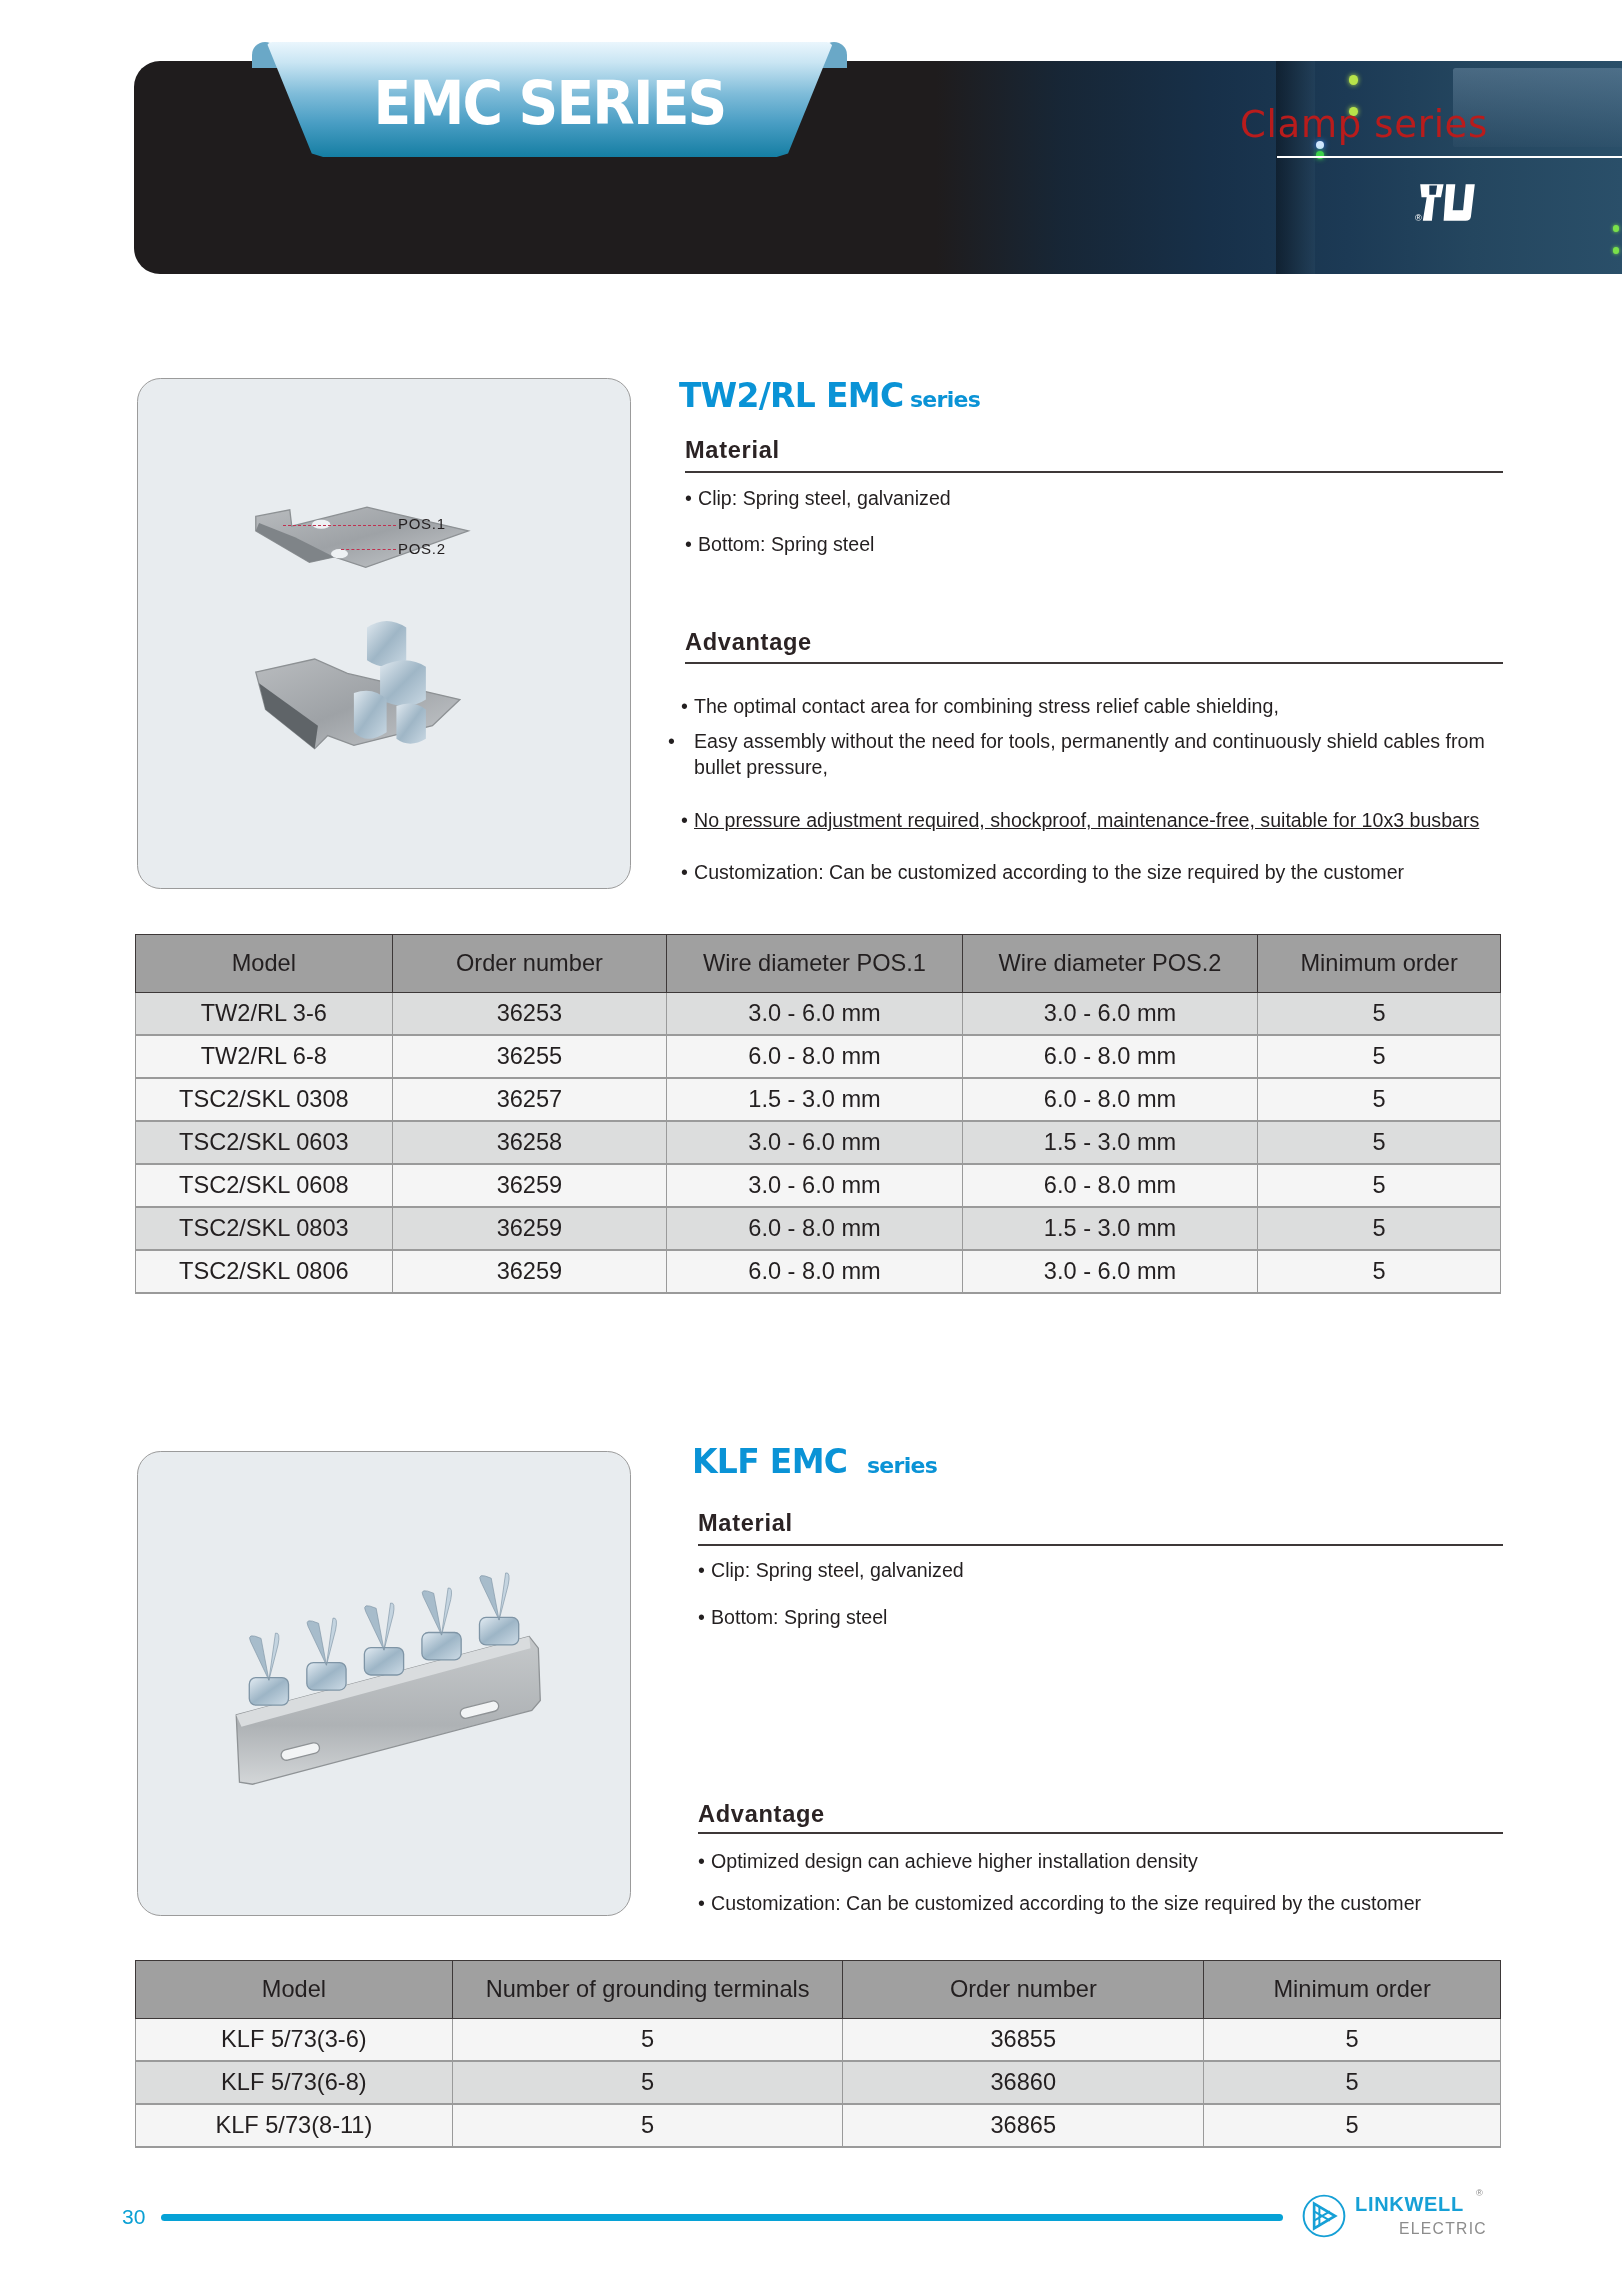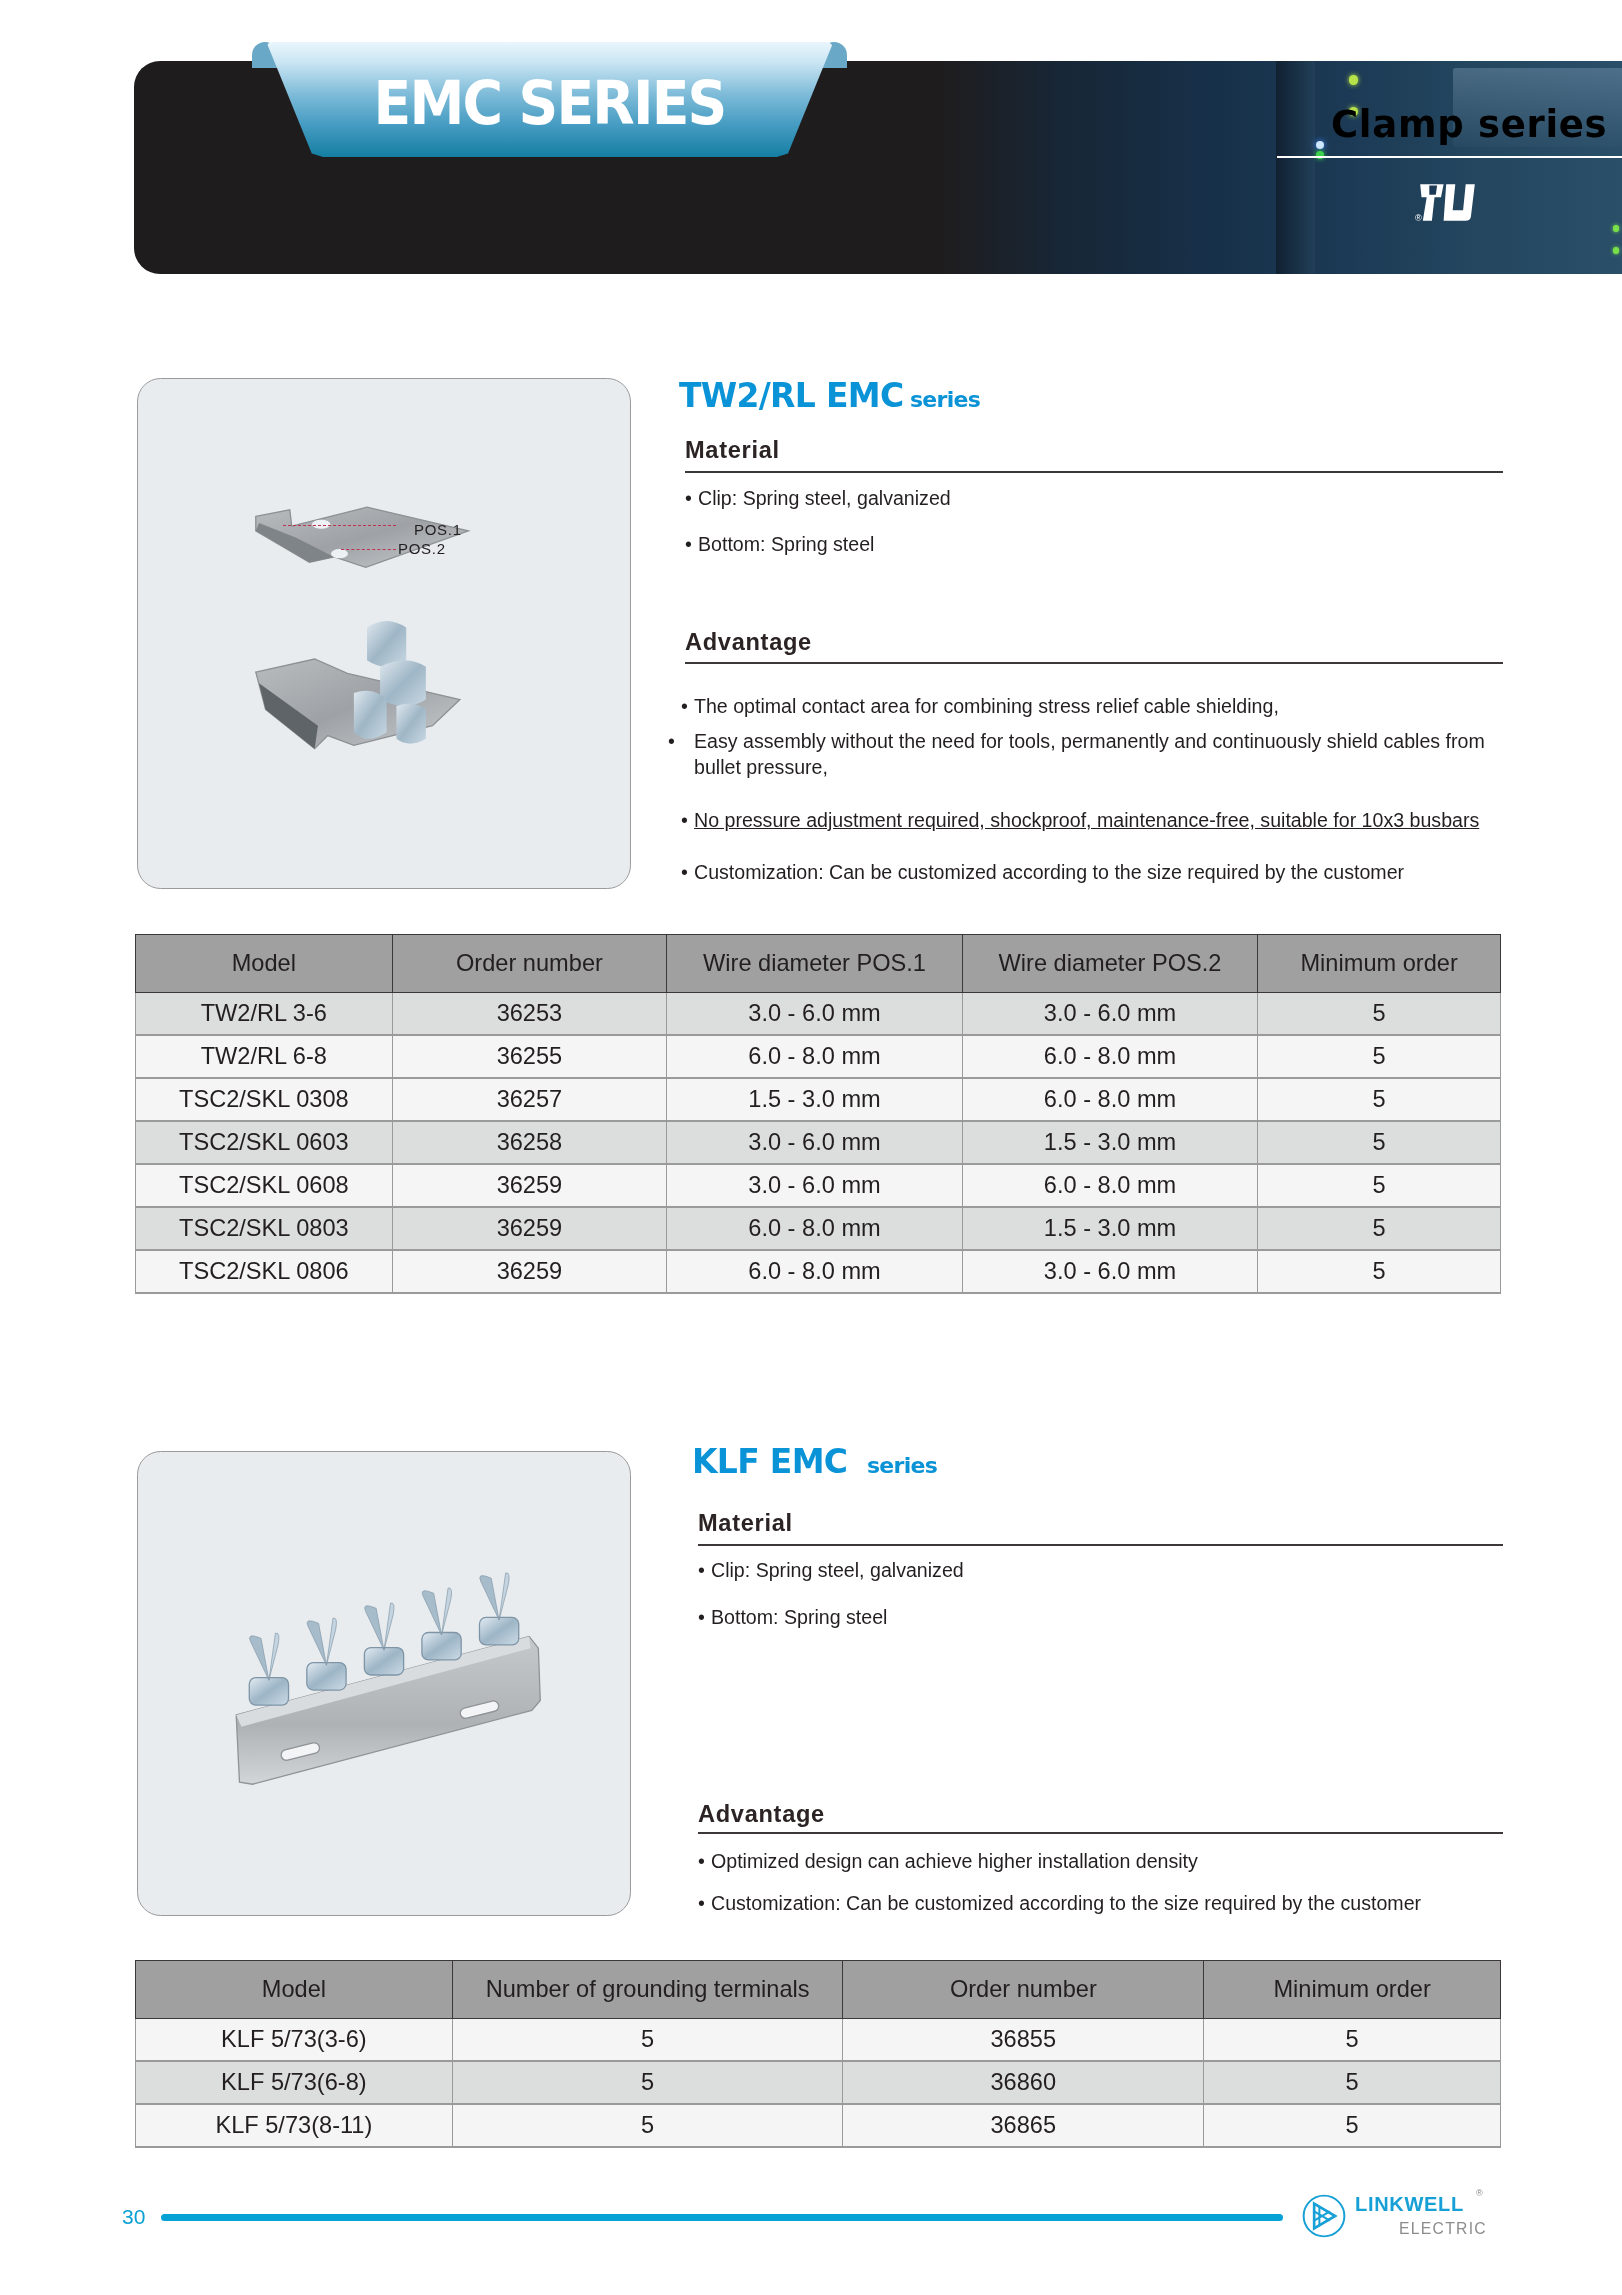--- a/index.html
+++ b/index.html
@@ -27,22 +27,22 @@
   .ribbon-ear { position:absolute; top:0; width:26px; height:26px; background:#6aa8c7; border-radius:13px 13px 0 0; }
   .ribbon-ear.l { left:0; } .ribbon-ear.r { right:0; }
   .ribbon { position:absolute; left:14.4px; top:0; width:567px; height:115px;
             background:linear-gradient(180deg, #eaf6fd 0%, #c9e5f3 18%, #7fbcd9 45%, #4a9ec4 70%, #157ea3 100%);
             clip-path:polygon(0 0, 100% 0, 92% 97%, 90% 100%, 10% 100%, 8% 97%);
             border-radius:6.5px; }
   .ribbon-title { position:absolute; left:0; right:0; top:26px; text-align:center; color:#ffffff;
             font-family:"DejaVu Sans", sans-serif; font-weight:bold; font-size:60px; letter-spacing:-2px;
             transform:scaleX(0.92); }
 
-  .clamp-series { position:absolute; left:1331px; top:103px; color:#000000; font-size:37px;
-            font-family:"DejaVu Sans", sans-serif; letter-spacing:0.7px;font-weight:bold; }
+  .clamp-series { position:absolute; left:1240px; top:103px; color:#b91c1c; font-size:37px;
+            font-family:"DejaVu Sans", sans-serif; letter-spacing:0.7px; }
   .clamp-line { position:absolute; left:1277px; top:156px; width:346px; height:2px; background:#ffffff; }
   .ul-mark { position:absolute; left:1415px; top:183px; width:65px; height:39px; }
   .ul-reg { position:absolute; left:1415px; top:213px; color:#ffffff; font-size:9.2px; }
 
   
   .card { position:absolute; background:#e8ecef; border:1.3px solid #9b9b9b; border-radius:23.6px; }
   .card-1 { left:137px; top:378px; width:492px; height:509px; }
   .card-2 { left:137px; top:1451px; width:492px; height:463px; }
   .pos-label { position:absolute; font-size:15px; color:#231f20; letter-spacing:0.7px; }
   .pos-line { position:absolute; height:0; border-top:1.3px dashed #c0304f; }
@@ -126,21 +126,21 @@
 
     <path d="M180 448 L270 428 L320 450 L492 490 L450 530 L330 560 L290 545 L270 565 L195 505 Z" fill="url(#steel)" stroke="#8d9194" stroke-width="2"></path>
     <path d="M185 465 L275 530 L270 565 L195 505 Z" fill="#5f6468"></path>
     <path d="M350 380 Q380 360 410 380 L410 430 Q380 450 350 430 Z" fill="url(#zinc)"></path>
     <path d="M370 440 Q410 420 440 440 L440 490 Q410 510 370 490 Z" fill="url(#zinc)"></path>
     <path d="M330 480 Q360 470 380 490 L380 540 Q350 560 330 540 Z" fill="url(#zinc)"></path>
     <path d="M395 500 Q420 490 440 505 L440 550 Q415 565 395 550 Z" fill="url(#zinc)"></path>
   </svg>
   <div class="pos-line" style="left:145px;top:146px;width:113px;"></div>
   <div class="pos-line" style="left:203px;top:170px;width:55px;"></div>
-  <div class="pos-label" style="left:276px;top:136px;margin-top:6px;">POS.1</div>
+  <div class="pos-label" style="left:260px;top:136px;">POS.1</div>
   <div class="pos-label" style="left:260px;top:161px;">POS.2</div>
 </div>
 
 <div class="series-title" style="left:679px;top:376px;">
   <span>TW2/RL EMC</span><span class="small">series</span>
 </div>
 
 <div class="sub-heading" style="left:685px;top:437px;">Material</div>
 <div class="rule" style="left:685px;top:471px;width:818px;"></div>
 <div class="bullet" style="left:685px;top:485px;"><span class="dot">•</span><span>Clip: Spring steel, galvanized</span></div>

